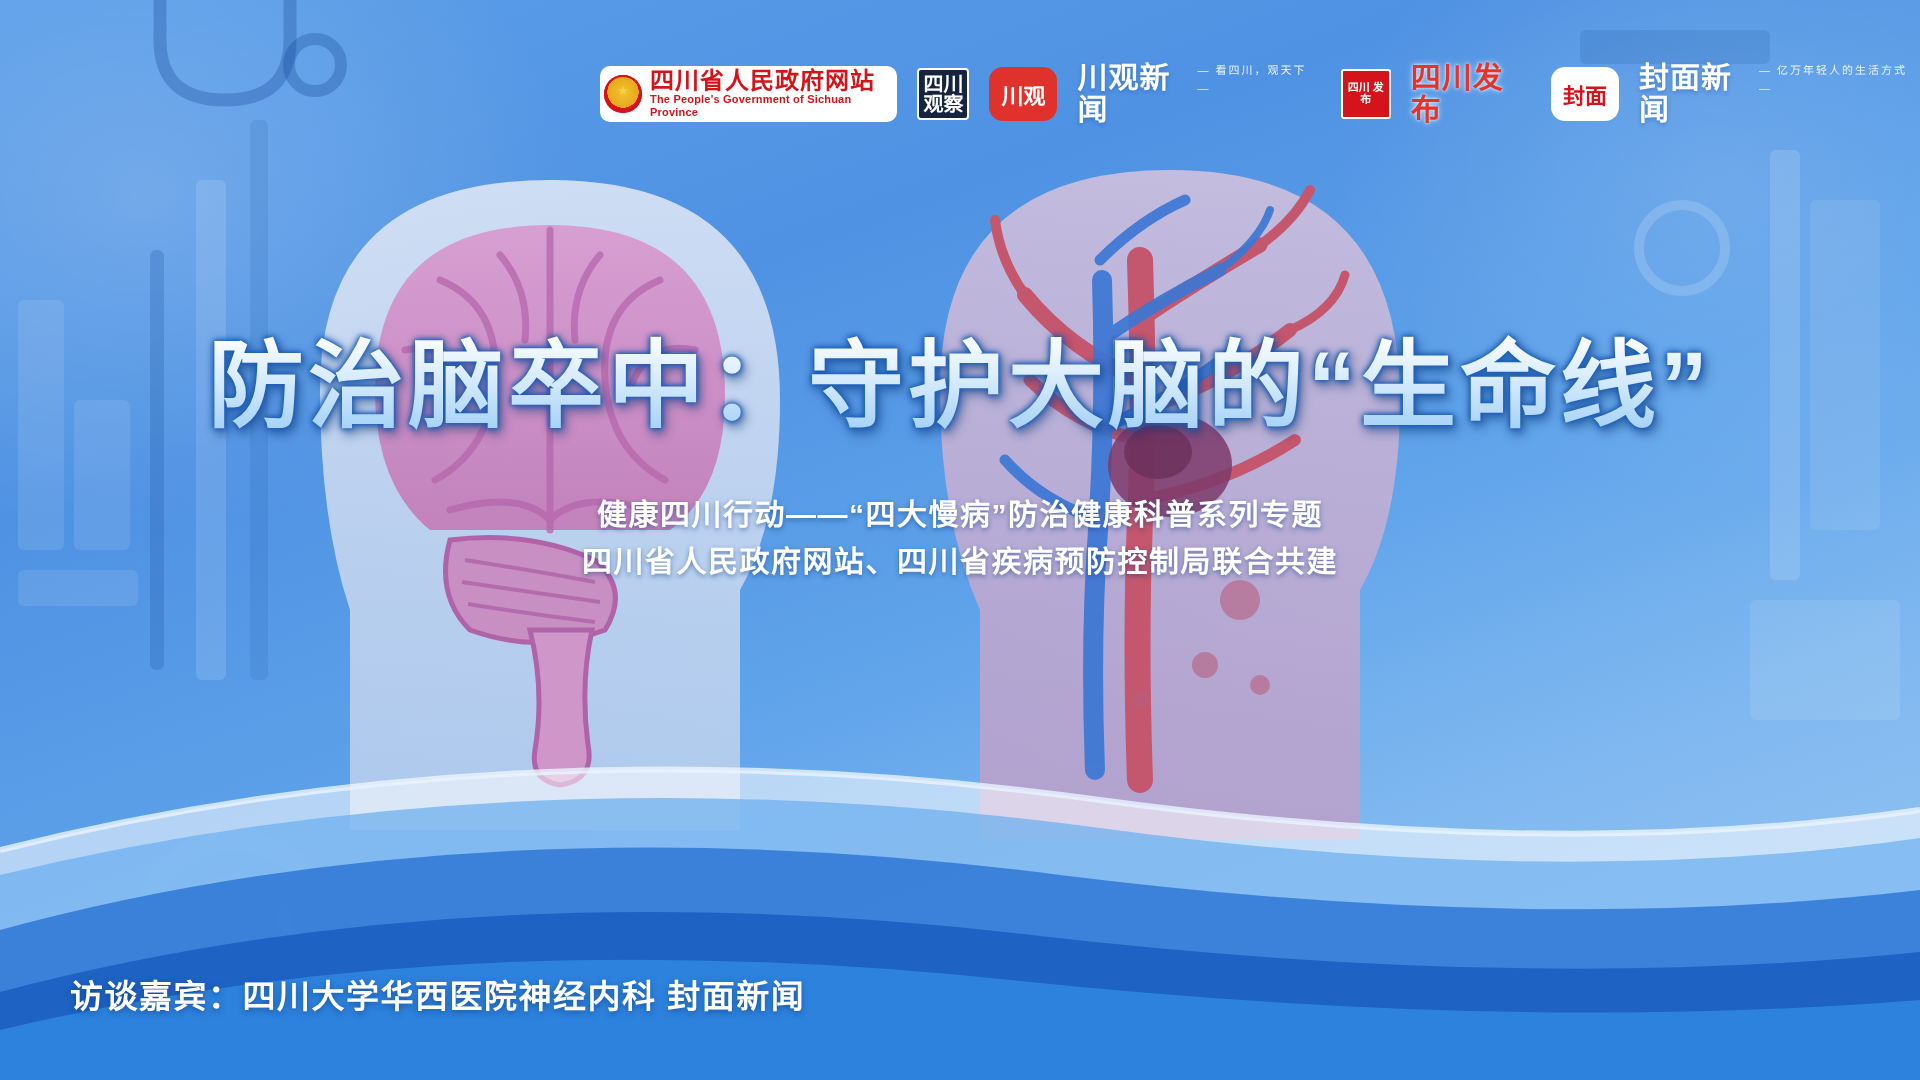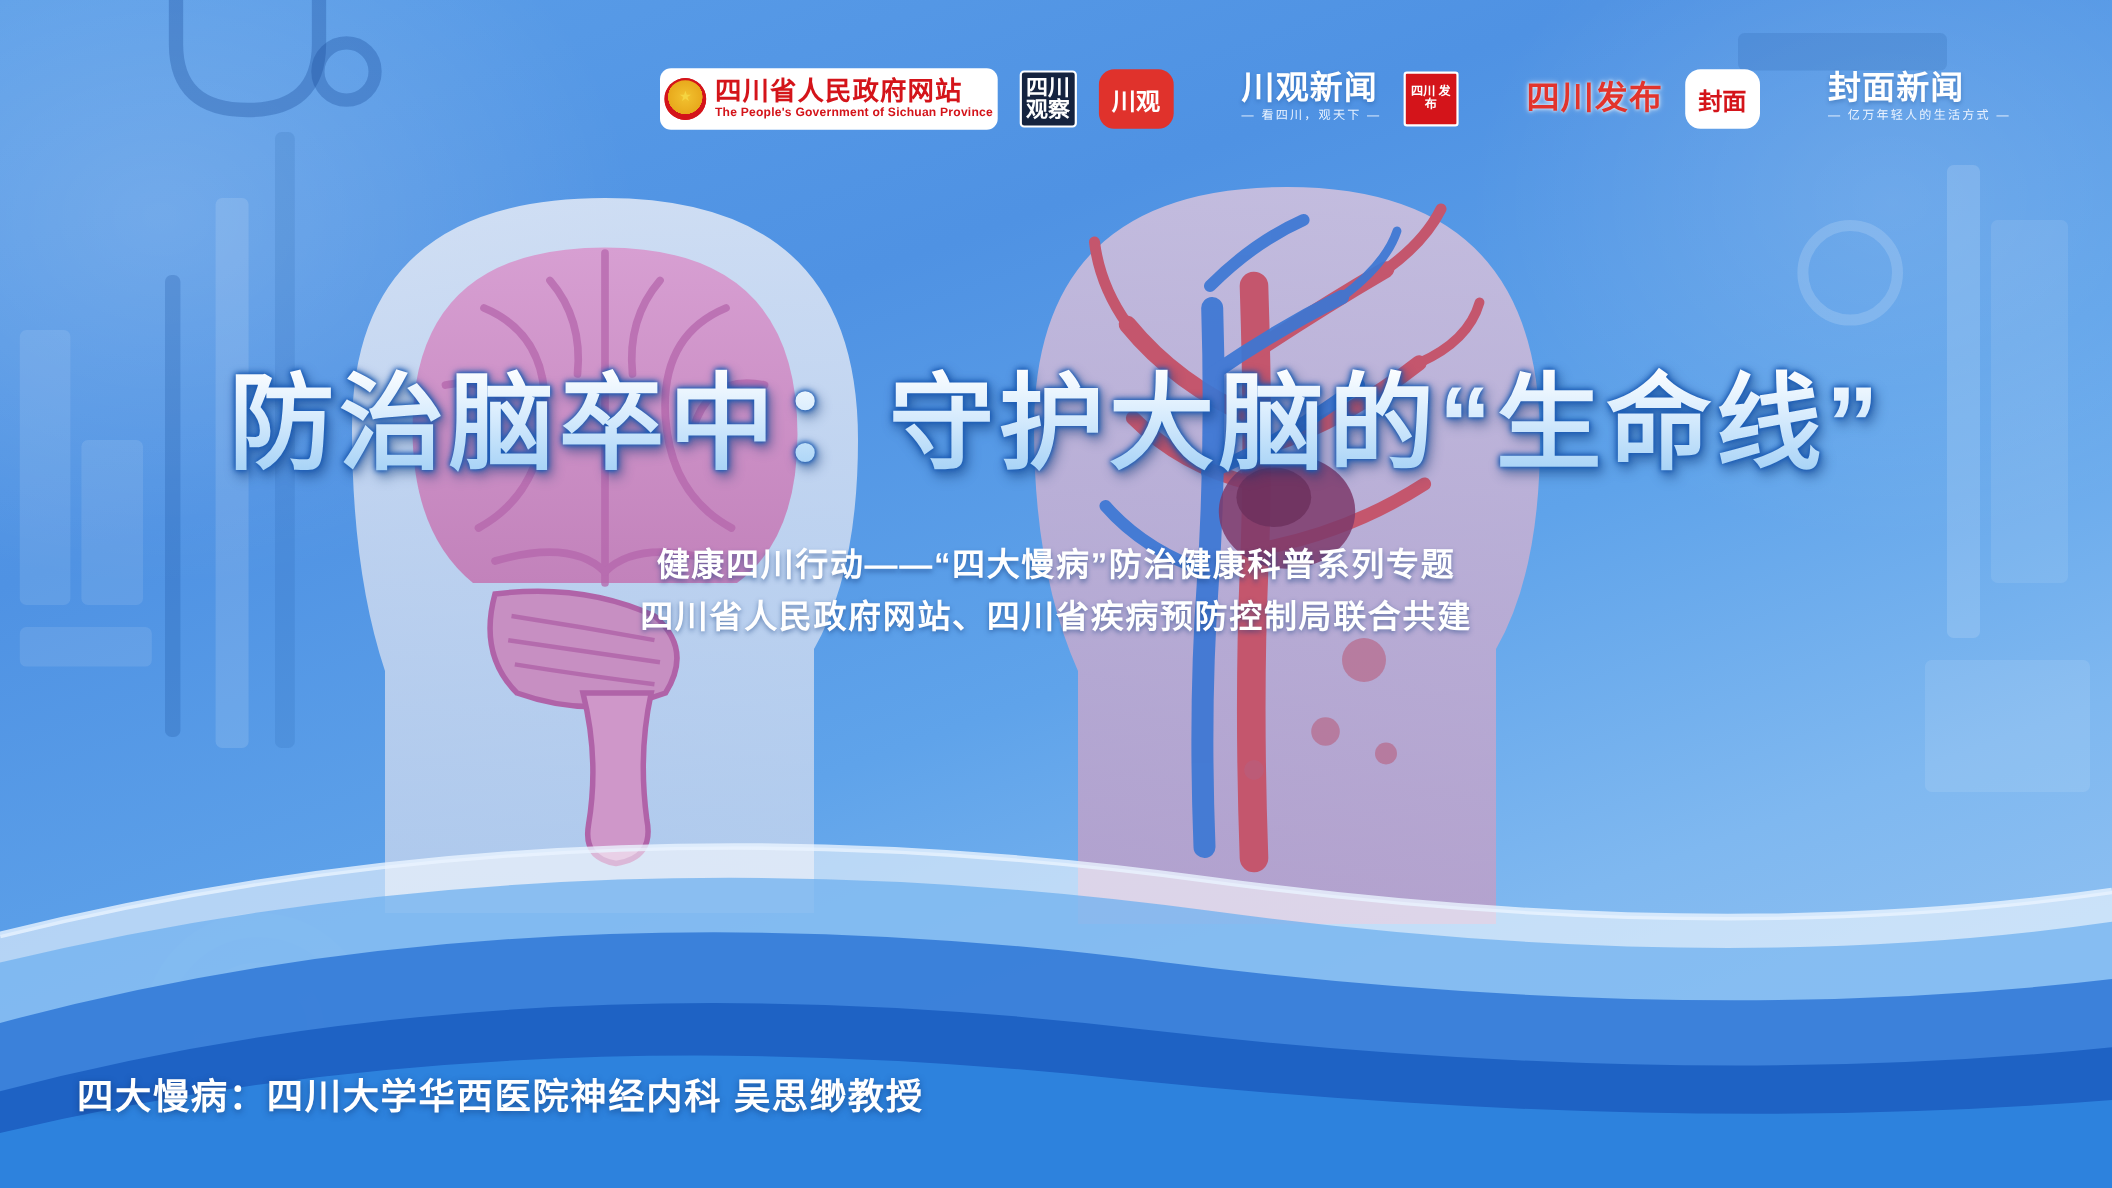--- a/index.html
+++ b/index.html
@@ -99,21 +99,21 @@
   }
   .sqlogo span { font-size:20px; font-weight:bold; letter-spacing:0; }
 
   .applogo {
     width:68px; height:54px; border-radius:14px; background:#e0322c;
     color:#ffffff; display:flex; align-items:center; justify-content:center;
     font-size:22px; font-weight:bold; flex:0 0 auto;
   }
   .applogo.white { background:#ffffff; color:#d4141a; }
 
-  .wordmark { display:flex; flex-direction:column; justify-content:flex-start;margin-left:42px; }
+  .wordmark { display:flex; flex-direction:row; justify-content:flex-start; }
   .wordmark .wm-main { color:#ffffff; font-size:30px; font-weight:bold; letter-spacing:1px; line-height:1.05;
     text-shadow:0 2px 4px rgba(10,50,110,.3); }
   .wordmark .wm-sub { color:#eaf3ff; font-size:11px; letter-spacing:2px; line-height:1.6; }
   .wordmark.red .wm-main { color:#e2342c; text-shadow:0 0 3px rgba(255,255,255,.9),0 0 6px rgba(255,255,255,.7); }
 
   .seal {
     width:50px; height:50px; background:#d4141a; border-radius:3px;
     display:flex; align-items:center; justify-content:center; flex:0 0 auto;
     color:#ffffff; font-size:11px; font-weight:bold; line-height:1.05; text-align:center;
     border:2px solid #ffffff;
@@ -323,15 +323,15 @@
     <svg viewBox="0 0 1920 480" preserveAspectRatio="none">
       <path d="M0 250 Q520 120 1100 200 Q1560 262 1920 210 L1920 480 L0 480 Z" fill="#ffffff" opacity=".55"></path>
       <path d="M0 275 Q520 150 1100 228 Q1560 290 1920 238 L1920 480 L0 480 Z" fill="#6fb0ef" opacity=".75"></path>
       <path d="M0 330 Q480 200 1060 275 Q1540 335 1920 290 L1920 480 L0 480 Z" fill="#2f77d6" opacity=".85"></path>
       <path d="M0 392 Q470 268 1040 336 Q1530 392 1920 352 L1920 480 L0 480 Z" fill="#1e62c4"></path>
       <path d="M0 430 Q460 320 1030 382 Q1520 432 1920 400 L1920 480 L0 480 Z" fill="#2f86e0" opacity=".9"></path>
       <path d="M0 250 Q520 120 1100 200 Q1560 262 1920 210" stroke="#eaf4ff" stroke-width="6" fill="none" opacity=".8"></path>
     </svg>
   </div>
 
-  <div class="guest">四大慢病：四川大学华西医院神经内科  吴思缈教授</div>
+  <div class="guest">访谈嘉宾：四川大学华西医院神经内科  封面新闻</div>
 
 </div>
 
 </body></html>

